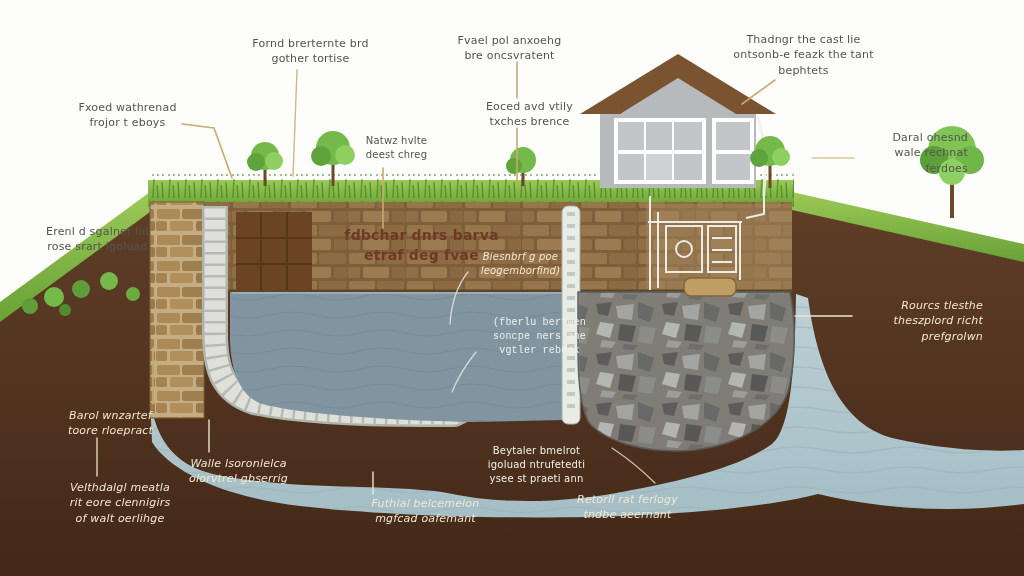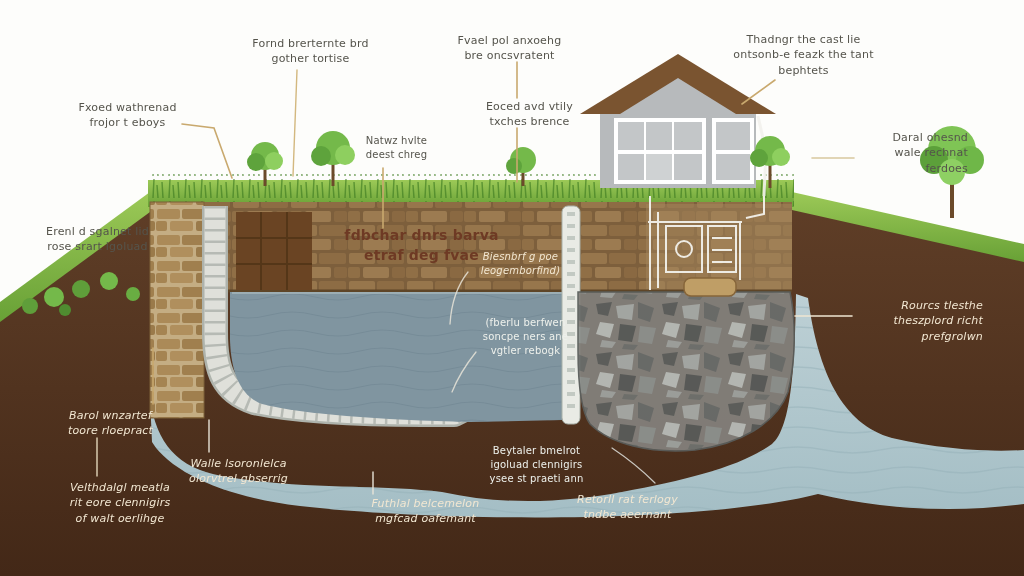--- a/index.html
+++ b/index.html
@@ -229,33 +229,33 @@
 txches brence</div>
   <div class="label lbl-dark left-align" style="left:858px;top:130px;width:110px;">Daral ohesnd
 wale rechnat
 ferdoes</div>
   <div class="label lbl-dark" style="left:20px;top:224px;width:155px;">Erenl d sgalnet lid
 rose srart igoluad</div>
   <div class="label lbl-earth" style="left:344px;top:226px;width:155px;font-size:14px;">fdbchar dnrs barva
 etraf deg fvae</div>
   <div class="label lbl-light" style="left:458px;top:250px;width:125px;font-size:10px;">Biesnbrf g poe
 leogemborfind)</div>
-  <div class="label lbl-blue" style="left:458px;top:316px;width:135px;font-size:10px;">(fberlu berfwen
+  <div class="label lbl-blue" style="left:472px;top:316px;width:135px;font-size:10px;font-family:Liberation Mono, monospace;">(fberlu berfwen
 soncpe ners ane
 vgtler rebogk</div>
   <div class="label lbl-light left-align" style="left:858px;top:298px;width:125px;">Rourcs tlesthe
 theszplord richt
 prefgrolwn</div>
   <div class="label lbl-light" style="left:48px;top:408px;width:125px;">Barol wnzartef
 toore rloepract</div>
   <div class="label lbl-light" style="left:40px;top:480px;width:160px;">Velthdalgl meatla
 rit eore clennigirs
 of walt oerlihge</div>
   <div class="label lbl-light" style="left:166px;top:456px;width:145px;">Walle lsoronlelca
 olorvtrel gbserrig</div>
   <div class="label lbl-light" style="left:348px;top:496px;width:155px;">Futhlal belcemelon
 mgfcad oafemant</div>
   <div class="label lbl-blue" style="left:464px;top:444px;width:145px;font-size:10px;">Beytaler bmelrot
-igoluad clennigirs
+igoluad ntrufetedti
 ysee st praeti ann</div>
   <div class="label lbl-light" style="left:550px;top:492px;width:155px;">Retorll rat ferlogy
 tndbe aeernant</div>
 </div>
 
 </body></html>

